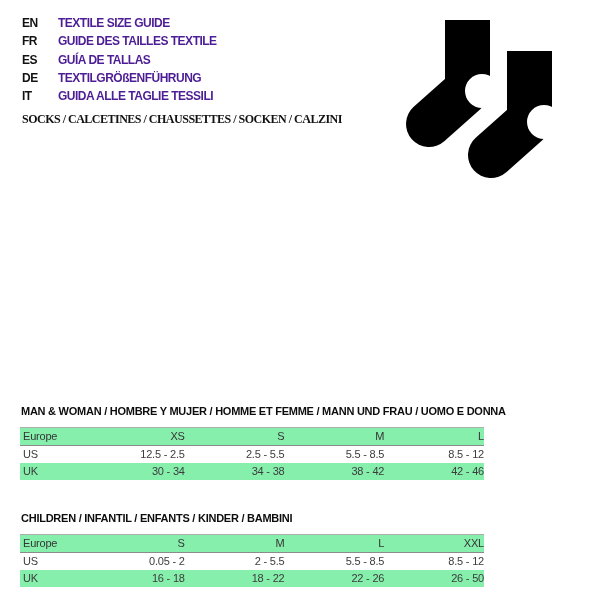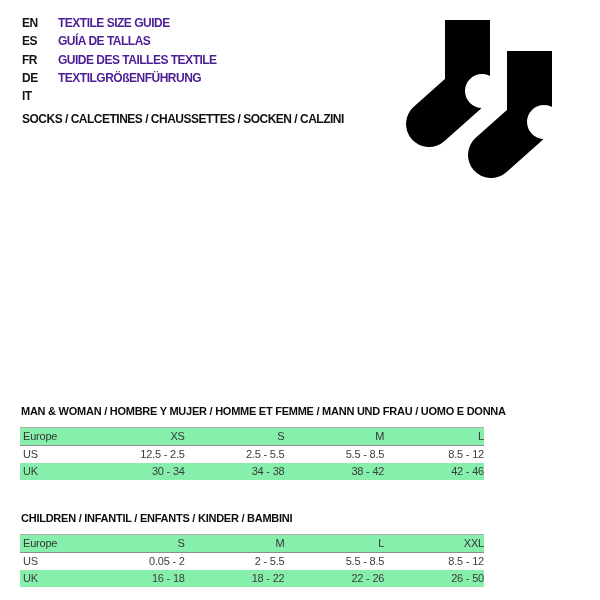--- a/index.html
+++ b/index.html
@@ -9,21 +9,21 @@
 
   
   .lang-list { position:absolute; left:22px; top:14px; }
   .lang-row { display:flex; height:18.3px; align-items:center; }
   .lang-code { display:inline-block; width:36px; font-size:12px; font-weight:bold;
                color:#121212; letter-spacing:-0.5px; }
   .lang-label { font-size:12px; font-weight:bold; color:#4c1d95; letter-spacing:-0.5px; white-space:nowrap; }
 
   
   .category { position:absolute; left:22px; top:112px; font-size:12px; font-weight:bold;
-              color:#121212; letter-spacing:-0.5px; line-height:14px; white-space:nowrap; }
+              color:#121212; letter-spacing:-0.5px; line-height:14px; white-space:nowrap;font-family:Liberation Serif, serif; }
 
   
   .socks-svg { position:absolute; left:395px; top:15px; }
 
   
   .tblock { position:absolute; left:20px; width:464px; }
   .tblock.t1 { top:405px; }
   .tblock.t2 { top:512px; }
   .tbl-title { font-size:11px; font-weight:bold; color:#0d0d0d; letter-spacing:-0.25px;
                line-height:13px; margin:0 16px 9px 1px; white-space:nowrap; }
@@ -41,33 +41,34 @@
 <body>
 
 <div class="page">
 
   <div class="lang-list">
     <div class="lang-row">
       <span class="lang-code">EN</span>
       <span class="lang-label">TEXTILE SIZE GUIDE</span>
     </div>
     <div class="lang-row">
+      <span class="lang-code">FR</span>
+      <span class="lang-label">GUIDE DES TAILLES TEXTILE</span>
+    </div>
+    <div class="lang-row">
       <span class="lang-code">ES</span>
       <span class="lang-label">GUÍA DE TALLAS</span>
-    </div>
-    <div class="lang-row">
-      <span class="lang-code">FR</span>
-      <span class="lang-label">GUIDE DES TAILLES TEXTILE</span>
     </div>
     <div class="lang-row">
       <span class="lang-code">DE</span>
       <span class="lang-label">TEXTILGRÖßENFÜHRUNG</span>
     </div>
     <div class="lang-row">
       <span class="lang-code">IT</span>
+      <span class="lang-label">GUIDA ALLE TAGLIE TESSILI</span>
     </div>
   </div>
 
   <div class="category">SOCKS / CALCETINES / CHAUSSETTES / SOCKEN / CALZINI</div>
 
   <svg class="socks-svg" width="175" height="165" viewBox="0 0 175 165" aria-hidden="true">
     <defs>
       <g id="sock">
         <rect x="0" y="0" width="45" height="82" fill="#000000"></rect>
         <line x1="20" y1="72" x2="-16" y2="104" stroke="#000000" stroke-width="46" stroke-linecap="round"></line>

